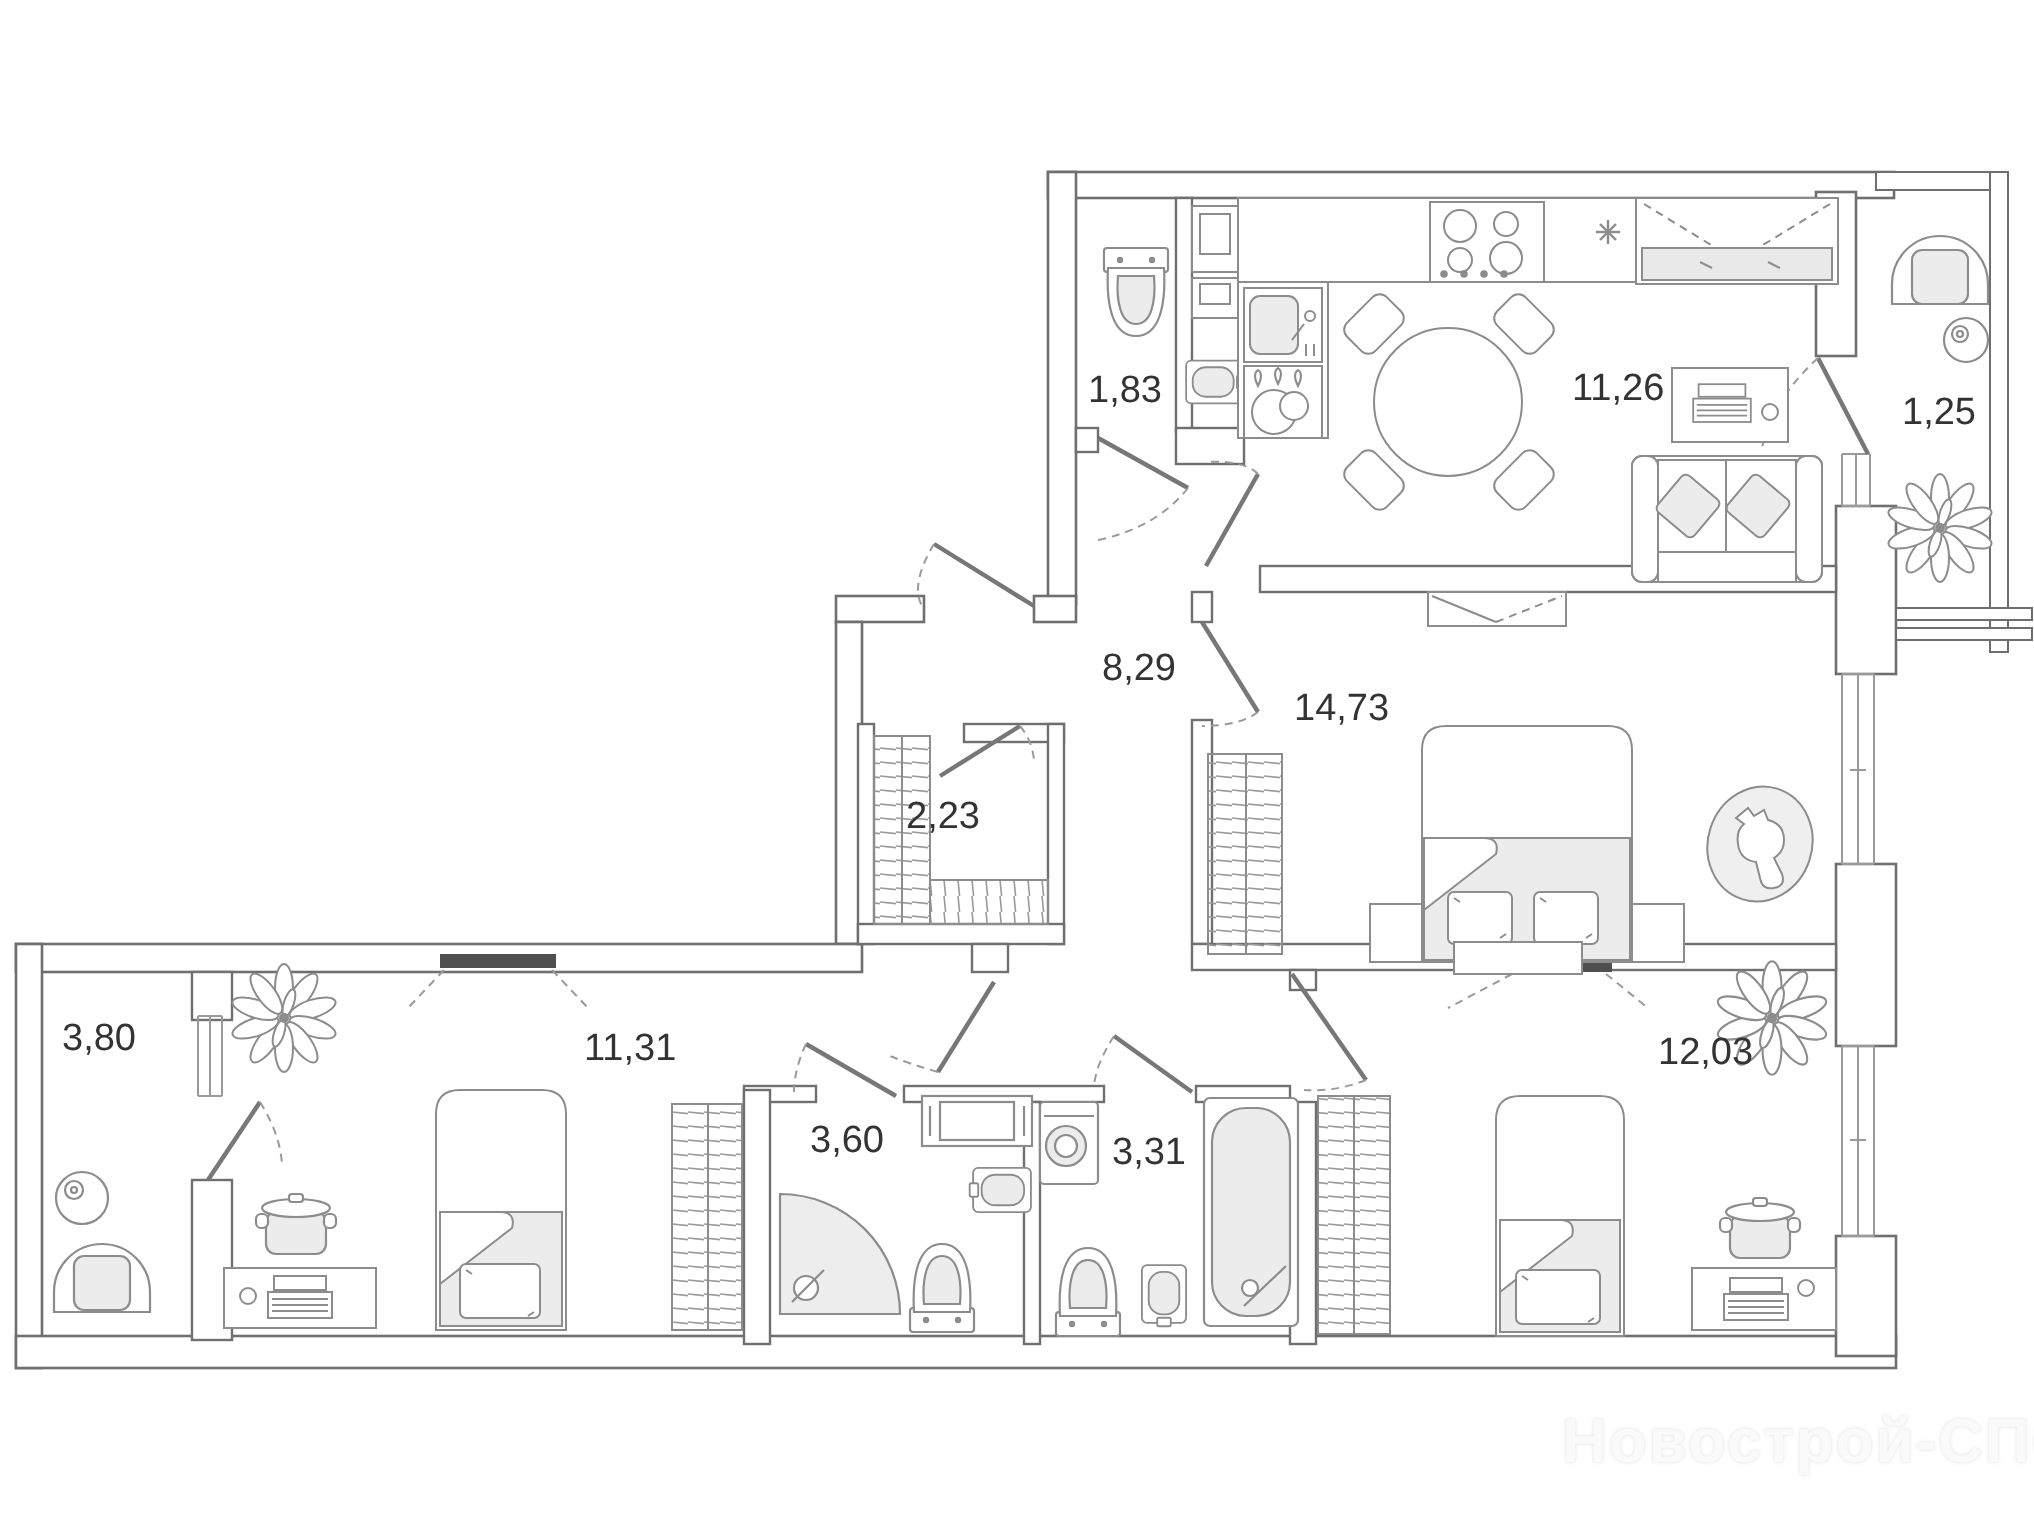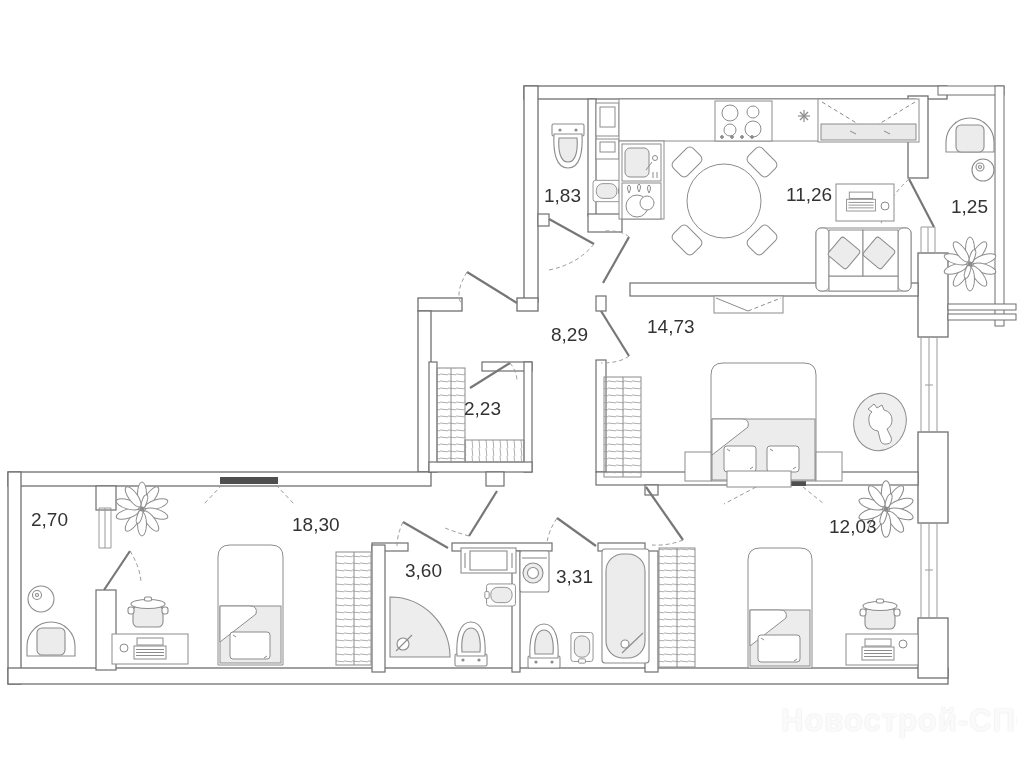--- a/index.html
+++ b/index.html
@@ -406,23 +406,23 @@
       <use href="#laptop" transform="translate(878,650)"></use>
       <circle cx="903" cy="644" r="4"></circle>
     </g>
   </g>
 </svg>
 
 <div class="room-label" style="left:544px;top:185px">1,83</div>
 <div class="room-label" style="left:786px;top:184px">11,26</div>
 <div class="room-label" style="left:951px;top:196px">1,25</div>
 <div class="room-label" style="left:551px;top:324px">8,29</div>
-<div class="room-label" style="left:647px;top:316px">14,73</div>
-<div class="room-label" style="left:464px;top:398px">2,23</div>
-<div class="room-label" style="left:31px;top:509px">2,70</div>
-<div class="room-label" style="left:292px;top:514px">18,30</div>
+<div class="room-label" style="left:647px;top:344px">14,73</div>
+<div class="room-label" style="left:453px;top:398px">2,23</div>
+<div class="room-label" style="left:31px;top:509px">3,80</div>
+<div class="room-label" style="left:292px;top:514px">11,31</div>
 <div class="room-label" style="left:405px;top:560px">3,60</div>
 <div class="room-label" style="left:556px;top:566px">3,31</div>
 <div class="room-label" style="left:829px;top:516px">12,03</div>
 
 <div class="watermark">Новострой-СПб</div>
 
 </div>
 
 </body></html>

